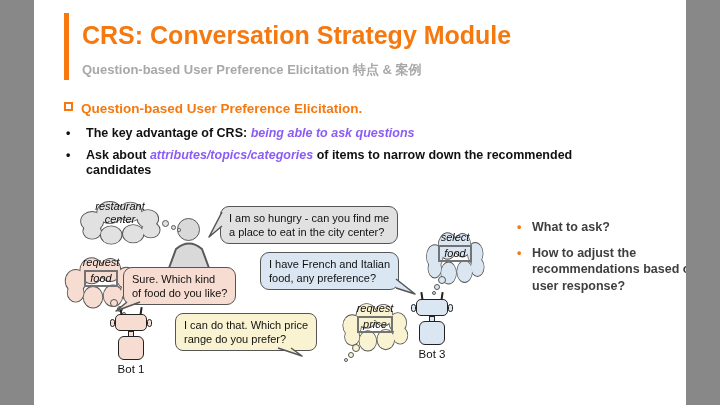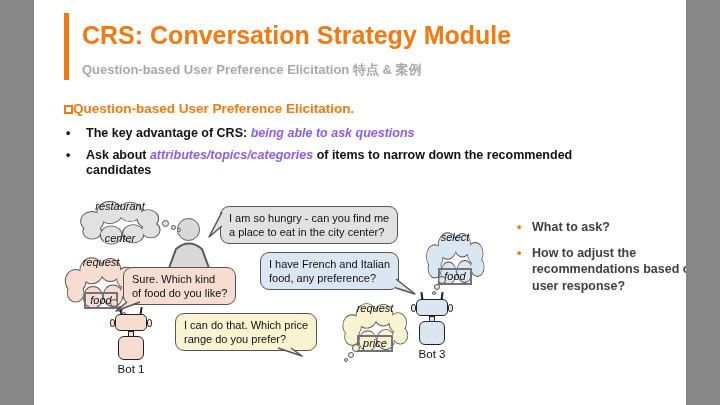--- a/index.html
+++ b/index.html
@@ -9,40 +9,40 @@
     position:relative; width:652px; height:405px; background:#ffffff;
     overflow:hidden; margin:0 auto;
   }
 
   
   .accent-bar { position:absolute; left:30px; top:13px; width:5px; height:67px; background:#F5790F; }
   .title { position:absolute; left:48px; top:21px; font-size:25px; font-weight:bold; color:#F5790F; white-space:nowrap; }
   .subtitle { position:absolute; left:48px; top:61px; font-size:13px; font-weight:bold; color:#A8A8A8; white-space:nowrap; }
 
   
-  .heading-row { position:absolute; left:30px; top:101px; display:flex; align-items:center; }
+  .heading-row { position:absolute; left:30px; top:101px; display:flex; gap:8px; }
   .heading-square { width:9px; height:9px; border:2.5px solid #F5790F; margin-top:1px; flex:none; }
   .heading-text { font-size:13.5px; font-weight:bold; color:#F5790F; white-space:nowrap; }
   .bullet-row { position:absolute; left:32px; font-size:12.5px; font-weight:bold; color:#111; line-height:15px; }
   .bullet-row .dot { position:absolute; left:0; top:0; }
   .bullet-row .btext { display:block; margin-left:20px; width:545px; }
   .hl { color:#8b5cf6; font-style:italic; }
 
   
   .side-notes { position:absolute; left:483px; top:219px; width:200px; }
   .side-note { position:relative; margin-bottom:9px; font-size:12.5px; font-weight:bold; color:#3F3F3F; line-height:16.5px; }
   .side-note .sdot { position:absolute; left:0; top:0; color:#F5790F; }
   .side-note .stext { display:block; margin-left:15px; width:175px; }
 
   
   .cloud { position:absolute; z-index:2; }
   .cloud .csvg { position:absolute; left:0; top:0; width:100%; height:100%; overflow:visible; }
   .cloud .cloud-stroke { stroke:#555; stroke-width:2.6; }
   .cloud use { fill:var(--fill); }
-  .ctext { position:absolute; inset:0; z-index:2; display:flex; flex-direction:column; align-items:center; justify-content:space-between; font-style:italic; font-size:11px; line-height:13px; color:#111; }
+  .ctext { position:absolute; inset:0; z-index:2; display:flex; flex-direction:column; align-items:center; justify-content:flex-start; font-style:italic; font-size:11px; line-height:13px; color:#111; }
   .redbox { display:inline-block; border:2px solid #737373; padding:0 4px; margin-top:1px; }
 
   .tdot { position:absolute; border:1.4px solid #555; border-radius:50%; background:var(--fill); z-index:2; }
 
   .bubble { position:absolute; background:var(--fill); border:1.5px solid #555; border-radius:9px; padding:4px 8px; font-size:11px; line-height:14px; color:#111; z-index:3; }
   .bubble .ln { display:block; white-space:nowrap; }
   .tail { position:absolute; overflow:visible; z-index:4; }
   .tail path { fill:var(--fill); stroke:#555; stroke-width:1.5; stroke-linejoin:round; }
 
   
@@ -146,21 +146,21 @@
   </div>
 
   <div class="bubble fill-pink" style="left:89px; top:267px;">
     <svg class="tail" style="left:-9px; top:calc(100% - 2px); width:26px; height:11px;" viewBox="0 0 26 11">
         <path d="M25 0 L1 9 L12 0"></path>
       </svg>
     <span class="ln">Sure. Which kind</span>
     <span class="ln">of food do you like?</span>
   </div>
 
-  <div class="bubble fill-yellow" style="left:141px; top:313px;">
+  <div class="bubble fill-yellow" style="left:141px; top:313px;border-radius:8px;">
     <svg class="tail" style="right:12px; top:calc(100% - 2px); width:26px; height:10px;" viewBox="0 0 26 10">
         <path d="M0 0 L24 8 L13 0"></path>
       </svg>
     <span class="ln">I can do that. Which price</span>
     <span class="ln">range do you prefer?</span>
   </div>
 
   <div class="cloud fill-pink" style="left:27px; top:256px; width:80px; height:53px;">
     <svg class="csvg" viewBox="0 0 120 72" preserveAspectRatio="none">
       <use href="#cloud-shape" class="cloud-stroke"></use>

